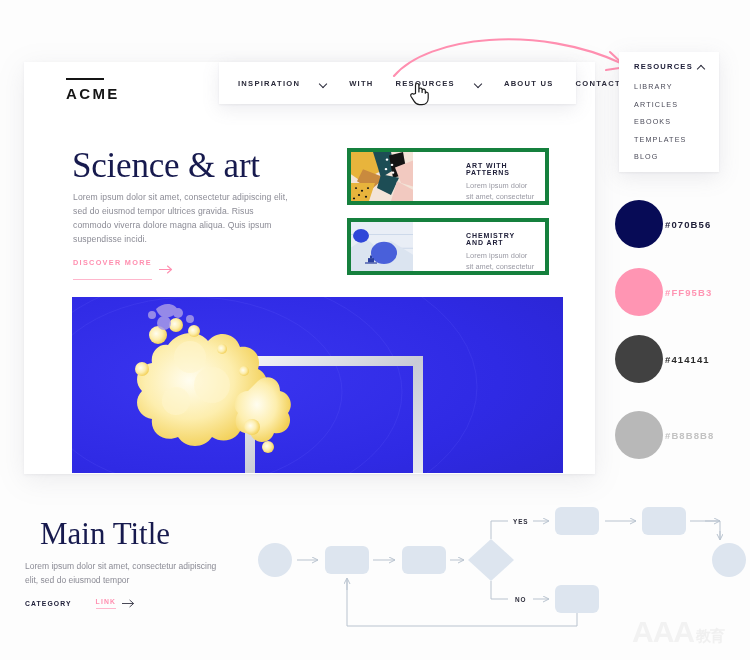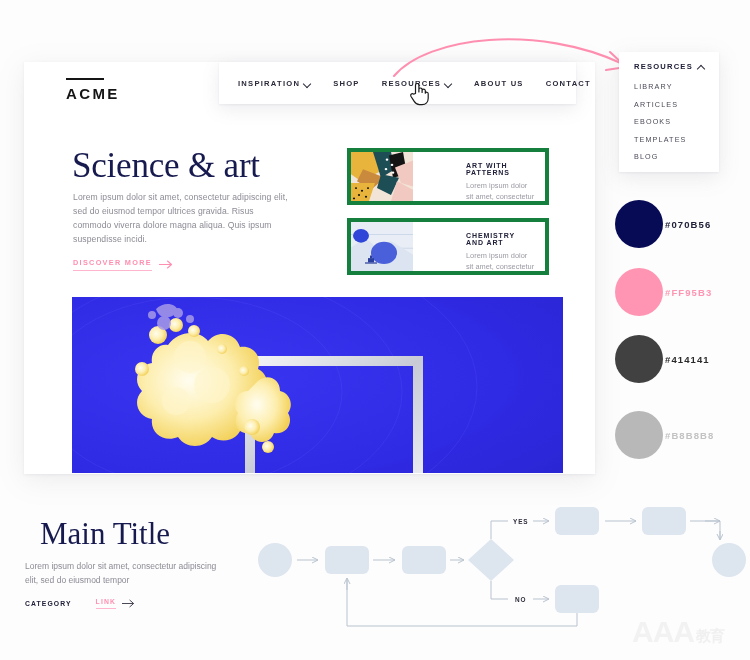--- a/index.html
+++ b/index.html
@@ -31,21 +31,21 @@
     position: absolute; left: 219px; top: 62px;
     width: 357px; height: 42px;
     background: #ffffff;
     box-shadow: 0 5px 18px rgba(120,120,140,.14), 0 1px 2px rgba(120,120,140,.10);
     display: flex; align-items: center; gap: 22px;
     padding-left: 19px;
   }
   .nav-item {
     font-size: 7.6px; letter-spacing: 1.25px; color: #2a2a3a;
     font-weight: 700; white-space: nowrap;
-    display: flex; align-items: center; gap: 4px; cursor: pointer;
+    display: flex; align-items: center; gap: 20px; cursor: pointer;
   }
   .chev { display: inline-block; width: 7px; height: 7px; position: relative; }
   .chev::after {
     content: ""; position: absolute; left: 0; top: 1px;
     width: 5px; height: 5px;
     border-right: 1px solid #2a2a3a; border-bottom: 1px solid #2a2a3a;
     transform: rotate(45deg);
   }
   .chev.up::after { transform: rotate(-135deg); top: 3px; }
 
@@ -81,21 +81,21 @@
   .hero-copy {
     position: absolute; left: 73px; top: 190px; width: 216px;
     font-size: 8.6px; line-height: 14px; color: #8b8b95; letter-spacing: .1px;
   }
   .discover {
     position: absolute; left: 73px; top: 258px;
     display: flex; align-items: center; gap: 7px; cursor: pointer;
   }
   .discover-text {
     font-size: 7.3px; letter-spacing: 1.3px; font-weight: 700; color: #ff8fb0;
-    border-bottom: 1.4px solid #ffb6cc; padding-bottom: 3px;
+    border-bottom: 1.4px solid #ffb6cc; padding-bottom: 12px;
   }
   .arrow-r { width: 14px; height: 9px; }
 
   
   .side-card {
     position: absolute; left: 347px; width: 202px; height: 57px;
     background: #fff; border: 4px solid #15803d;
     display: flex; overflow: hidden; gap: 40px;
   }
   .side-card.c1 { top: 148px; }
@@ -171,21 +171,21 @@
     <div class="logo-rule"></div>
     <div class="logo-text">ACME</div>
   </div>
 
   <div class="navbar">
     <div class="nav-item">
       <span>INSPIRATION</span>
       <span class="chev"></span>
     </div>
     <div class="nav-item">
-      <span>SHOP</span>
+      <span>WITH</span>
     </div>
     <div class="nav-item">
       <span>RESOURCES</span>
       <span class="chev"></span>
     </div>
     <div class="nav-item">
       <span>ABOUT US</span>
     </div>
     <div class="nav-item">
       <span>CONTACT</span>

